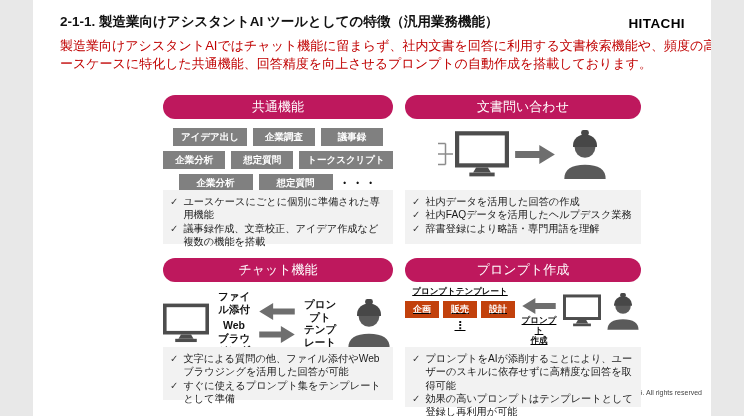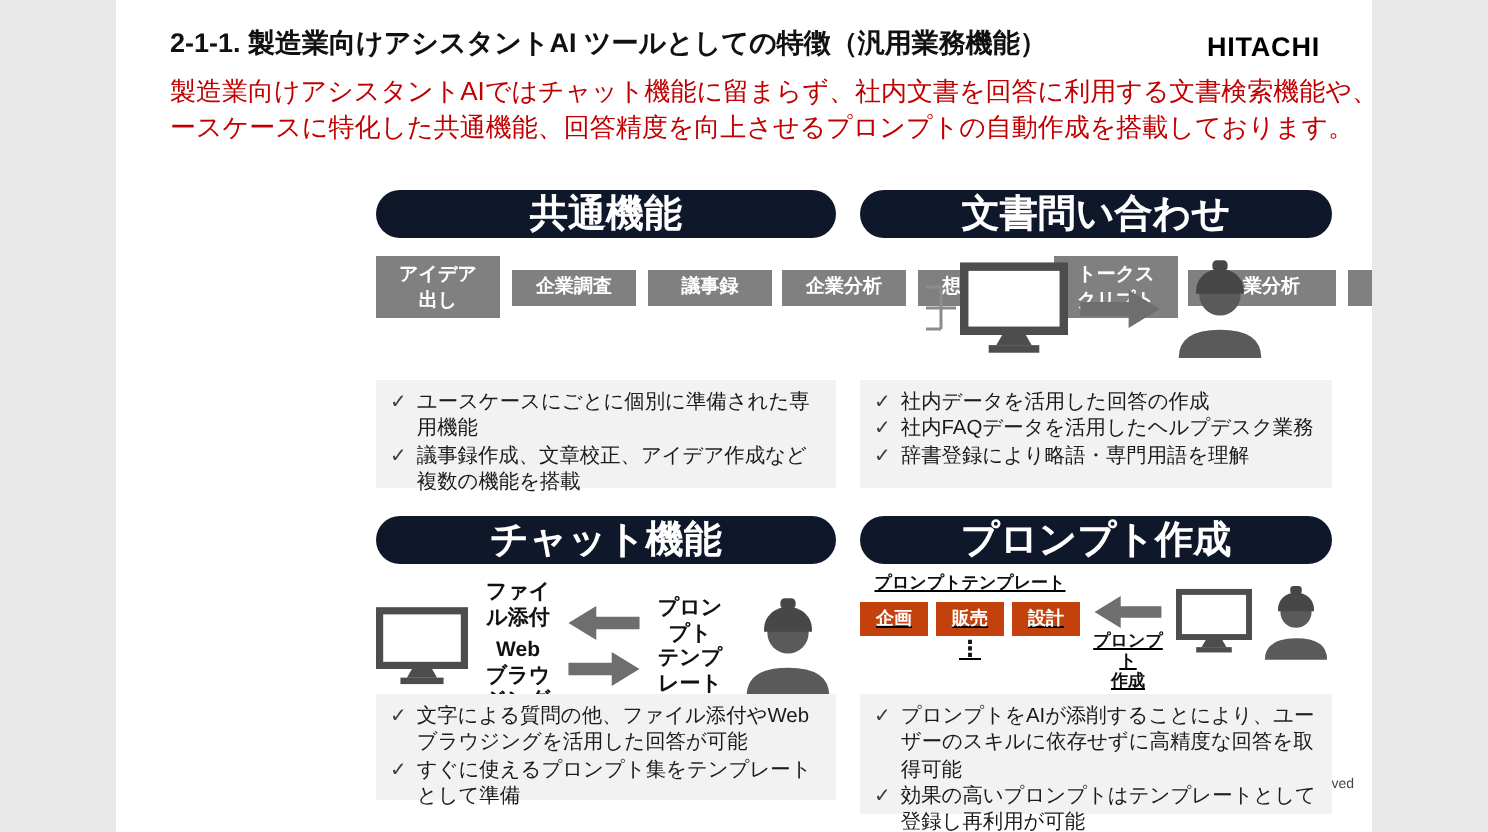--- a/index.html
+++ b/index.html
@@ -1,36 +1,36 @@
 <!DOCTYPE html>
 <html><head>
 <meta charset="utf-8">
 <style>
   html,body { margin:0; padding:0; background:#e8e8e8; }
   .slide {
-    position:relative; width:628px; height:416px; background:#ffffff;
+    position:relative; width:678px; height:416px; background:#ffffff;
     font-family:"Liberation Sans","DejaVu Sans",sans-serif; overflow:hidden;
     margin:0 auto;
   }
   .title { position:absolute; left:27px; top:13px; font-size:13.5px; font-weight:bold; color:#111; }
   .logo  { position:absolute; right:26px; top:16px; font-size:13.5px; font-weight:800; letter-spacing:0.4px; color:#000; }
   .lead  { position:absolute; left:27px; top:37px; width:695px; font-size:13px; line-height:1.38; color:#C00000; }
 
   .quad { position:absolute; }
   .q1 { left:130px; top:95px;  width:230px; }
   .q2 { left:372px; top:95px;  width:236px; }
   .q3 { left:130px; top:258px; width:230px; }
   .q4 { left:372px; top:258px; width:236px; }
 
   .pill {
-    height:24px; border-radius:12px; background:#0f172a; color:#fff;
-    font-weight:bold; font-size:19px; display:flex; align-items:center; justify-content:center;
+    height:24px; border-radius:12px; background:#be185d; color:#fff;
+    font-weight:normal; font-size:13px; display:flex; align-items:center; justify-content:center;
   }
 
-  .tag-rows { margin-top:9px; display:flex; gap:5px; align-items:center; }
+  .tag-rows { margin-top:9px; display:flex; flex-direction:column; gap:5px; align-items:center; }
   .tag-row  { display:flex; gap:6px; align-items:center; justify-content:center; }
   .tag {
     background:#808080; color:#fff; font-size:9.5px; font-weight:bold;
     padding:2.5px 8px; min-width:62px; box-sizing:border-box; text-align:center;
   }
   .dots { font-weight:bold; font-size:12px; color:#111; letter-spacing:1px; }
 
   .bullets { position:absolute; background:#f2f2f2; padding:5px 7px; box-sizing:border-box; }
   .b1 { left:130px; top:190px; width:230px; height:54px; }
   .b2 { left:372px; top:190px; width:236px; height:54px; }

